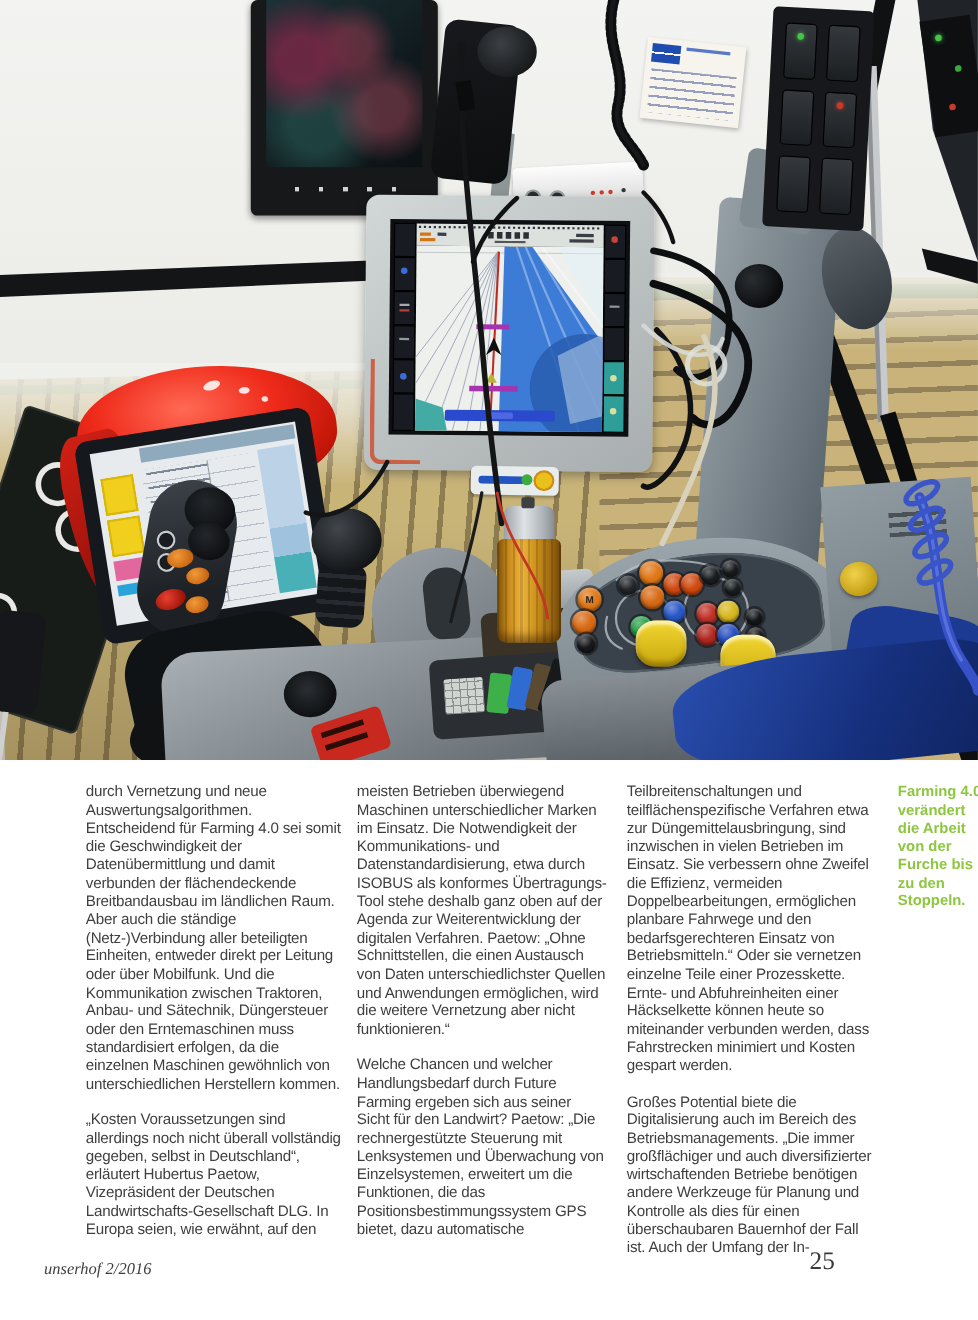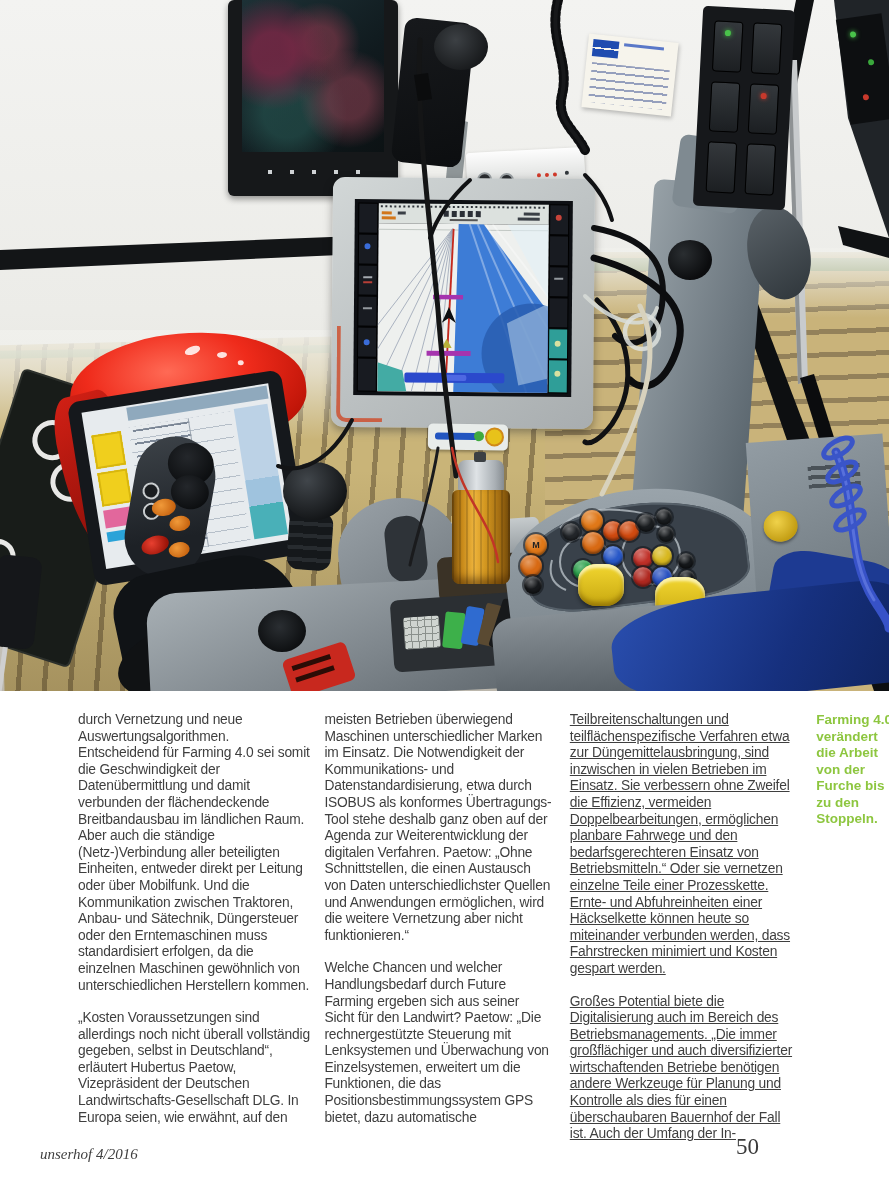--- a/index.html
+++ b/index.html
@@ -204,21 +204,21 @@
   .sleeve{left:612px;top:592px;width:290px;height:104px;transform:rotate(-6deg);
        background:linear-gradient(120deg,#2a4fb0,#16307e 60%,#0f2460);border-radius:40% 15% 5% 40%;}
   .sleeve2{left:770px;top:556px;width:130px;height:74px;background:#1d3a92;transform:rotate(10deg);border-radius:30%;}
 
   
   .article{position:absolute;left:40px;top:712px;width:822px;display:flex;margin-left:38px;}
   .col{color:#3f3f3f;font-size:13.8px;line-height:16.6px;letter-spacing:-0.2px;text-align:left;}
   .col p{margin:0 0 16px 0;}
   .c1{width:233px;margin-right:14px;}
   .c2{width:228px;margin-right:18px;}
-  .c3{width:227px;margin-right:20px;text-decoration:underline;}
+  .c3{width:227px;margin-right:20px;}
   .caption{width:84px;font-weight:bold;font-size:13.5px;line-height:16.5px;}
   .footer-journal{position:absolute;left:40px;top:1146px;font-family:"Liberation Serif",serif;
        font-style:italic;font-size:15px;color:#3f3f3f;}
   .page-number{position:absolute;left:736px;top:1134px;font-family:"Liberation Serif",serif;
        font-size:23px;color:#3a3a3a;}
 </style>
 </head>
 <body>
 
 <div class="page">
@@ -531,15 +531,15 @@
       <p>meisten Betrieben überwiegend Maschinen unterschiedlicher Marken im Einsatz. Die Notwendigkeit der Kommunikations- und Datenstandardisierung, etwa durch ISOBUS als konformes Übertragungs-Tool stehe deshalb ganz oben auf der Agenda zur Weiterentwicklung der digitalen Verfahren. Paetow: „Ohne Schnittstellen, die einen Austausch von Daten unterschiedlichster Quellen und Anwendungen ermöglichen, wird die weitere Vernetzung aber nicht funktionieren.“</p>
       <p>Welche Chancen und welcher Handlungsbedarf durch Future Farming ergeben sich aus seiner Sicht für den Landwirt? Paetow: „Die rechnergestützte Steuerung mit Lenksystemen und Überwachung von Einzelsystemen, erweitert um die Funktionen, die das Positionsbestimmungssystem GPS bietet, dazu automatische</p>
     </div>
     <div class="col c3">
       <p>Teilbreitenschaltungen und teilflächenspezifische Verfahren etwa zur Düngemittelausbringung, sind inzwischen in vielen Betrieben im Einsatz. Sie verbessern ohne Zweifel die Effizienz, vermeiden Doppelbearbeitungen, ermöglichen planbare Fahrwege und den bedarfsgerechteren Einsatz von Betriebsmitteln.“ Oder sie vernetzen einzelne Teile einer Prozesskette. Ernte- und Abfuhreinheiten einer Häckselkette können heute so miteinander verbunden werden, dass Fahrstrecken minimiert und Kosten gespart werden.</p>
       <p>Großes Potential biete die Digitalisierung auch im Bereich des Betriebsmanagements. „Die immer großflächiger und auch diversifizierter wirtschaftenden Betriebe benötigen andere Werkzeuge für Planung und Kontrolle als dies für einen überschaubaren Bauernhof der Fall ist. Auch der Umfang der In-</p>
     </div>
     <div class="caption" style="color: rgb(141, 198, 63);">Farming 4.0 verändert die Arbeit von der Furche bis zu den Stoppeln.</div>
   </div>
 
-  <div class="footer-journal">unserhof 4/2016</div>
-  <div class="page-number">50</div>
+  <div class="footer-journal">unserhof 2/2016</div>
+  <div class="page-number">25</div>
 </div>
 
 </body></html>

